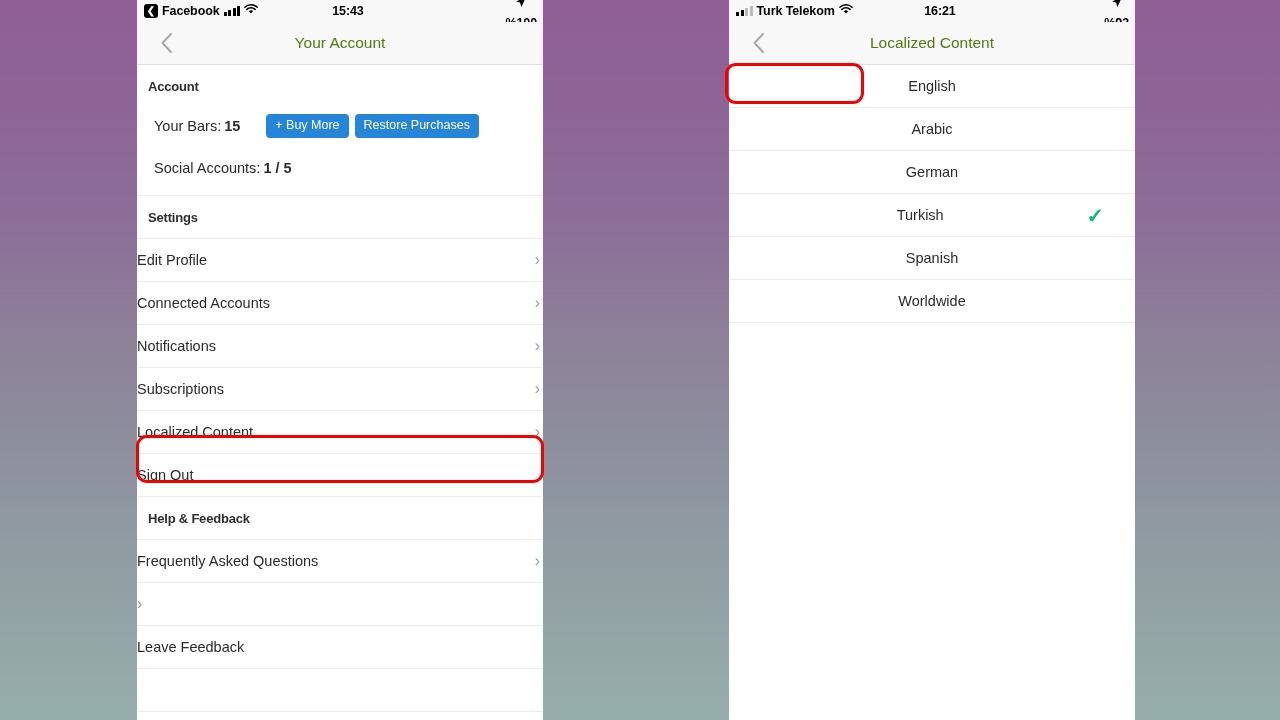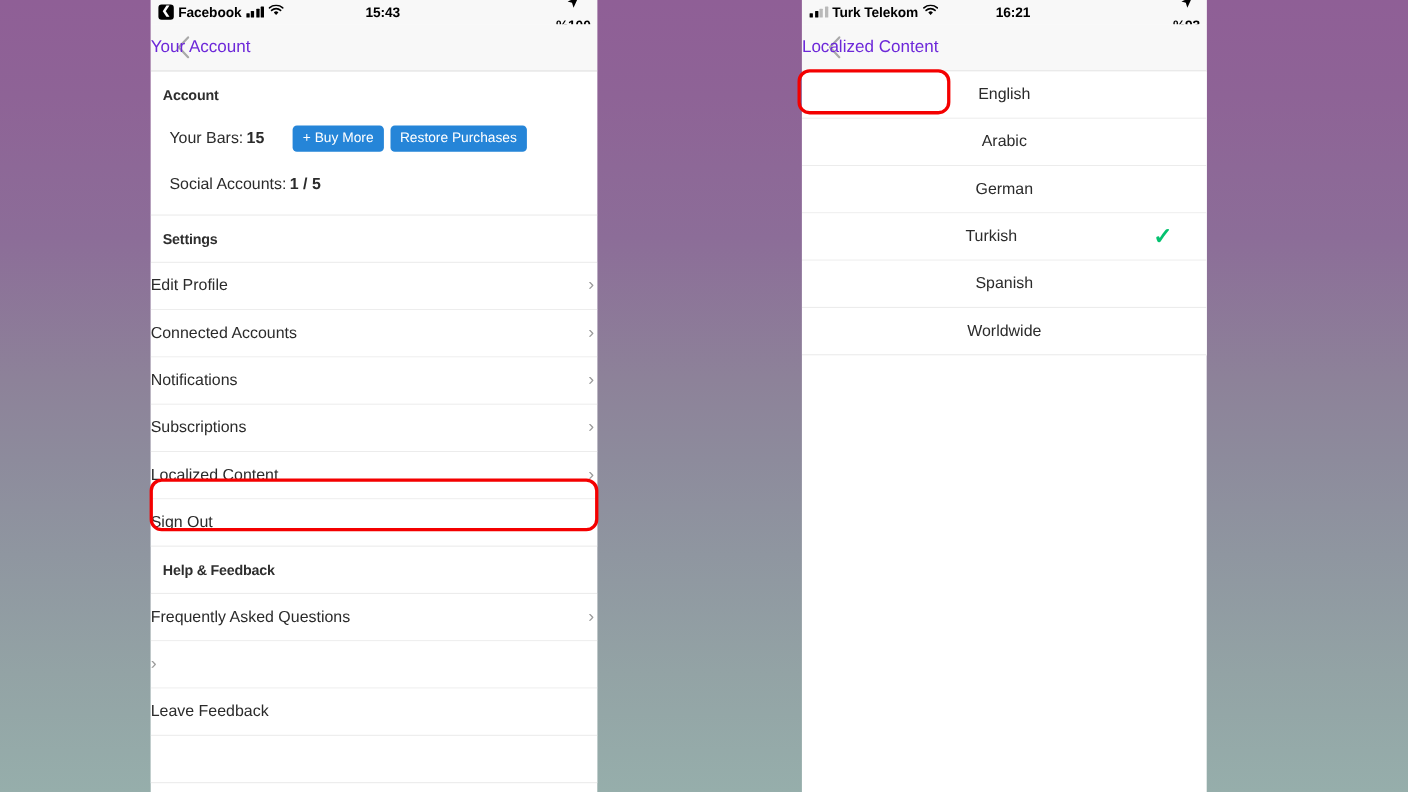--- a/index.html
+++ b/index.html
@@ -26,21 +26,21 @@
 
   
   .phone {
     position: absolute;
     top: 0;
     height: 720px;
     background: #ffffff;
     overflow: hidden;
   }
   #phone-left  { left: 137px; width: 406px; }
-  #phone-right { left: 729px; width: 368px; }
+  #phone-right { left: 729px; width: 406px; }
 
   
   .statusbar {
     position: relative;
     height: 22px;
     background: #f8f8f8;
     display: flex;
     align-items: center;
     font-size: 12.5px;
     font-weight: bold;
@@ -128,22 +128,23 @@
     left: 16px;
     width: 26px; height: 30px;
     display: flex;
     align-items: center;
     justify-content: center;
     cursor: pointer;
   }
   .nav-title {
     position: absolute;
     left: 0; right: 0;
+    text-align: center;
     font-size: 15.5px;
-    color: #6d28d9;
+    color: #4d7c0f;
   }
 
   
   .content { background: #fff; }
 
   .section-head {
     font-size: 13px;
     font-weight: bold;
     color: #2e2e2e;
     padding: 14px 11px 13px 11px;

